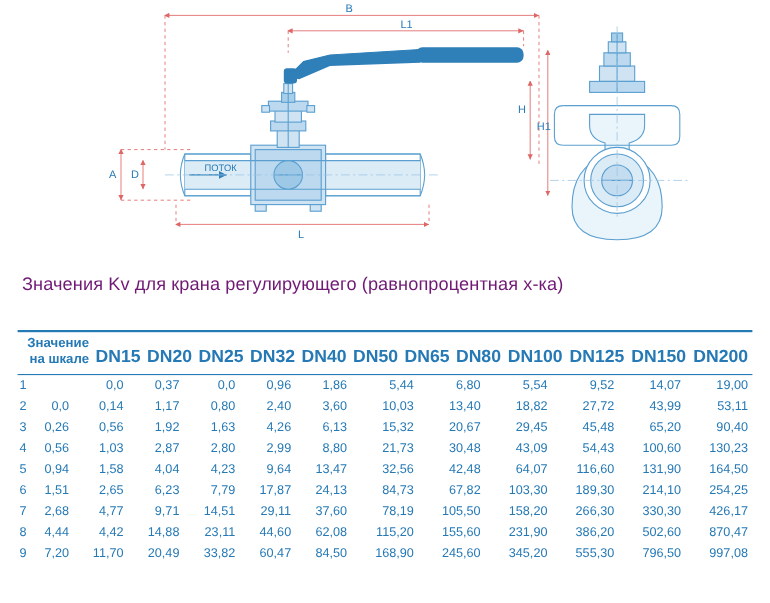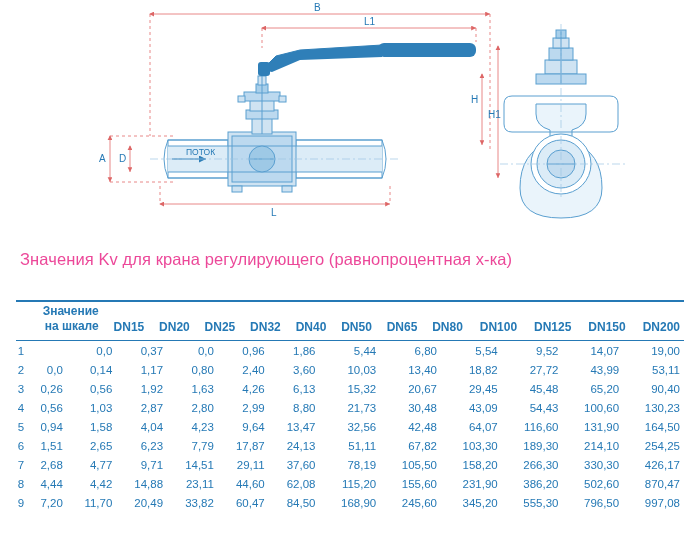--- a/index.html
+++ b/index.html
@@ -14,41 +14,41 @@
 
   
   .drawing{position:relative;width:700px;height:232px;}
   .drawing svg{display:block;}
 
   
   .title{
     position:absolute;
     left:20px;top:250px;
     font-size:16.5px;
-    color:#ec4899;
+    color:#701a75;
     letter-spacing:0.1px;
     white-space:nowrap;
   }
 
   
   .table-wrap{
     position:absolute;
     left:16px;top:300px;
     width:668px;
   }
   table{
     border-collapse:collapse;
     width:668px;
     font-size:11.5px;
     color:#2579b5;
   }
   table td,table th{padding:0;}
   thead th{
     font-weight:bold;
-    font-size:12px;
+    font-size:16px;
     text-align:right;
     padding:2px 4px 6px 0;
     vertical-align:bottom;
     white-space:nowrap;
   }
   thead th.first{
     text-align:right;
     padding-left:6px;
     line-height:1.25;
     font-size:12px;
@@ -304,21 +304,21 @@
           <td>164,50</td>
         </tr>
         <tr>
           <td class="scale">6</td>
           <td>1,51</td>
           <td>2,65</td>
           <td>6,23</td>
           <td>7,79</td>
           <td>17,87</td>
           <td>24,13</td>
-          <td>51,11</td>
+          <td>84,73</td>
           <td>67,82</td>
           <td>103,30</td>
           <td>189,30</td>
           <td>214,10</td>
           <td>254,25</td>
         </tr>
         <tr>
           <td class="scale">7</td>
           <td>2,68</td>
           <td>4,77</td>

